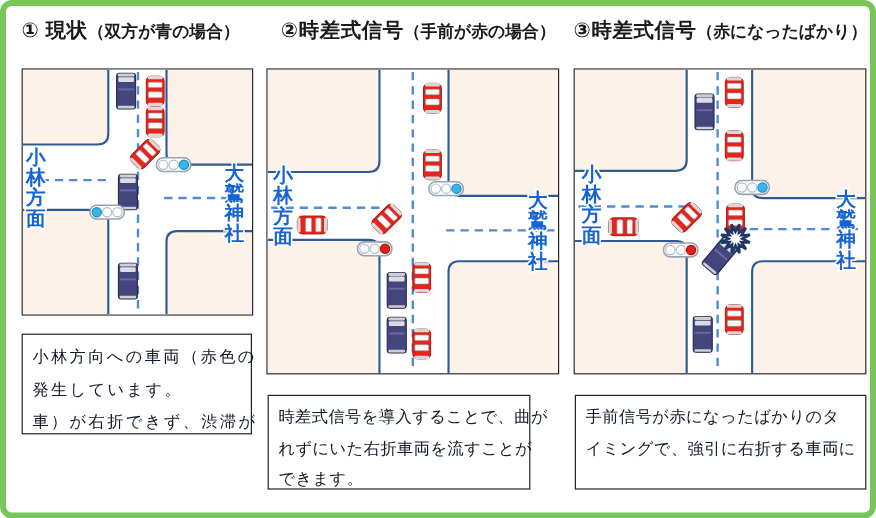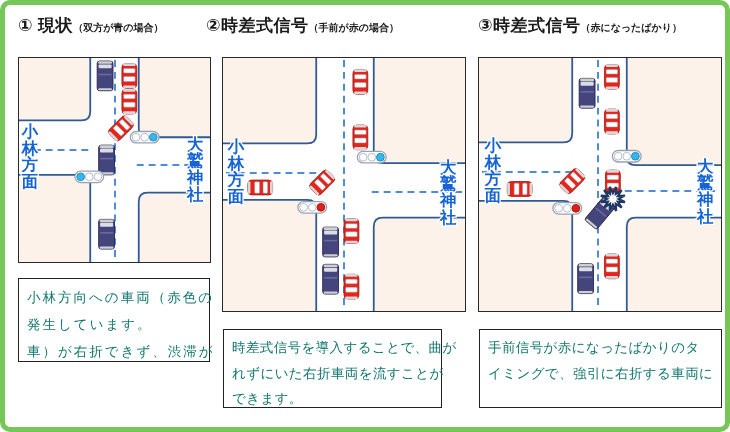--- a/index.html
+++ b/index.html
@@ -9,32 +9,32 @@
     overflow:hidden;
   }
   .frame{
     position:absolute;inset:0;border:5px solid #76c658;border-radius:10px;
     pointer-events:none;box-sizing:border-box;
   }
   .title{
     position:absolute;top:14px;white-space:nowrap;color:#1a1a1a;
   }
   .title .main{font-size:17px;font-weight:bold;letter-spacing:.5px;}
-  .title .sub{font-size:10px;font-weight:bold;letter-spacing:0;font-family:Liberation Serif, serif;}
-  .t1{left:18px;} .t2{left:206px;} .t3{left:478px;}
+  .title .sub{font-size:14px;font-weight:bold;letter-spacing:0;font-family:Liberation Serif, serif;}
+  .t1{left:18px;} .t2{left:234px;} .t3{left:478px;}
   .diagram{
     position:absolute;border:1.6px solid #2a2a2a;box-sizing:border-box;background:#fdf2e9;
   }
   .d1{left:18px;top:57px;width:193px;height:206px;}
   .d2{left:222px;top:57px;width:244px;height:255px;}
   .d3{left:478px;top:57px;width:244px;height:255px;}
   .diagram svg{display:block;width:100%;height:100%;}
   .caption{
     position:absolute;border:1.6px solid #222222;box-sizing:border-box;background:#ffffff;
-    color:#0f766e;padding:5px 8px 0 8px;
+    color:#0f172a;padding:5px 8px 0 8px;
   }
   .c1{left:18px;top:278px;width:192px;height:84px;font-size:13.5px;line-height:27px;letter-spacing:2px;}
   .c2{left:223px;top:329px;width:219px;height:79px;font-size:13.5px;line-height:25.5px;letter-spacing:.4px;}
   .c3{left:479px;top:329px;width:243px;height:79px;font-size:13.5px;line-height:25.5px;letter-spacing:.4px;}
   .cap-line{display:block;white-space:nowrap;}
 </style>
 </head>
 <body>
 
 <div class="frame"></div>

